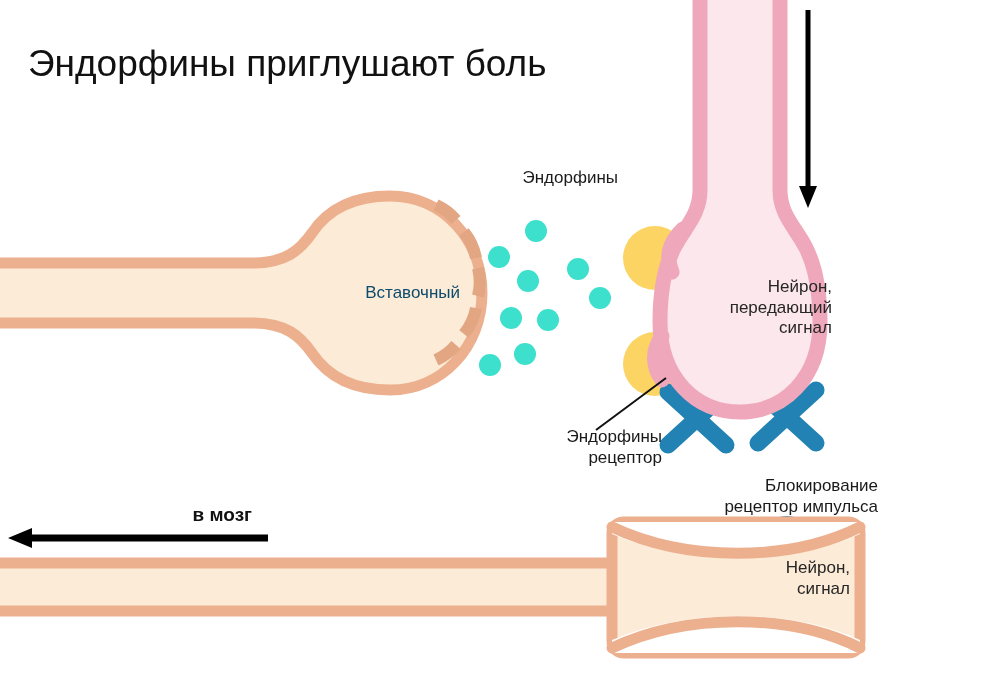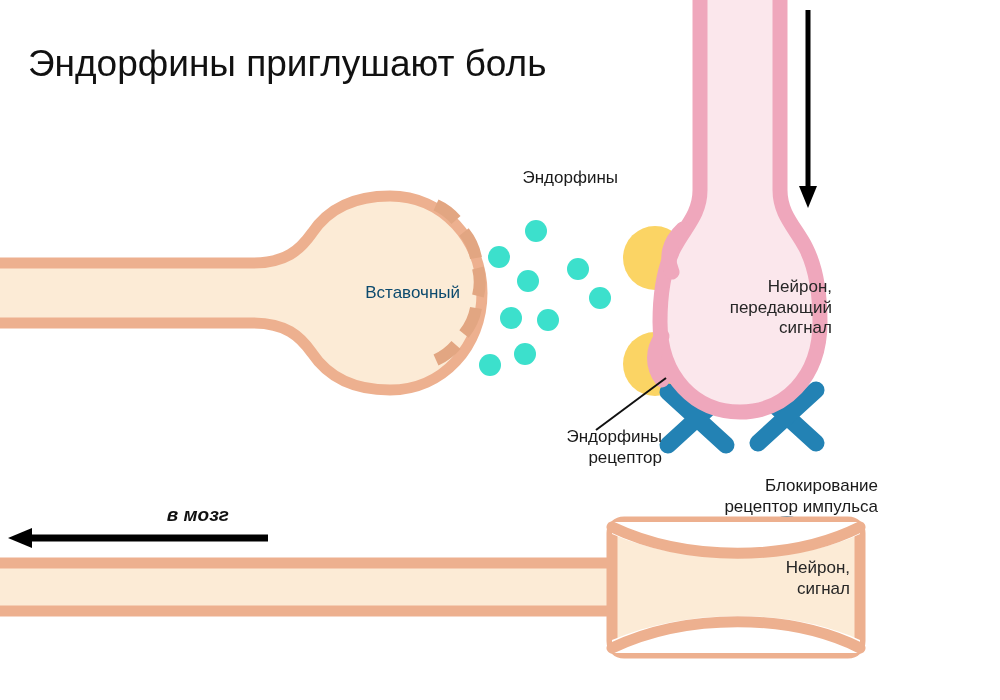--- a/index.html
+++ b/index.html
@@ -9,21 +9,21 @@
   svg#scene{position:absolute;inset:0;display:block;}
   .lbl{position:absolute;color:#1a1a1a;text-align:right;line-height:1.22;
        font-family:"Liberation Sans","DejaVu Sans",sans-serif;}
   #title{left:28px;top:44px;font-size:37px;line-height:1.1;text-align:left;color:#111;}
   #lbl-endorphins{left:438px;top:168px;width:180px;font-size:17px;}
   #lbl-interneuron{left:300px;top:283px;width:160px;font-size:17px;color:#0c4a6e;}
   #lbl-sending{left:672px;top:277px;width:160px;font-size:17px;color:#262626;}
   #lbl-receptor{left:452px;top:427px;width:210px;font-size:17px;}
   #lbl-block{left:648px;top:452px;width:230px;font-size:17px;margin-top:24px;}
   #lbl-receiving{left:670px;top:558px;width:180px;font-size:17px;color:#262626;}
-  #lbl-brain{left:49px;top:503px;width:180px;font-size:19px;font-weight:bold;color:#111;font-style:italic;}
+  #lbl-brain{left:72px;top:503px;width:180px;font-size:19px;font-weight:bold;color:#111;}
   #lbl-painsrc-wrap{position:absolute;left:845px;top:0px;width:40px;height:230px;}
 </style>
 </head>
 <body>
 
 <div id="stage">
 
   <svg id="scene" viewBox="0 0 1000 700" width="1000" height="700">
 
     <g>

